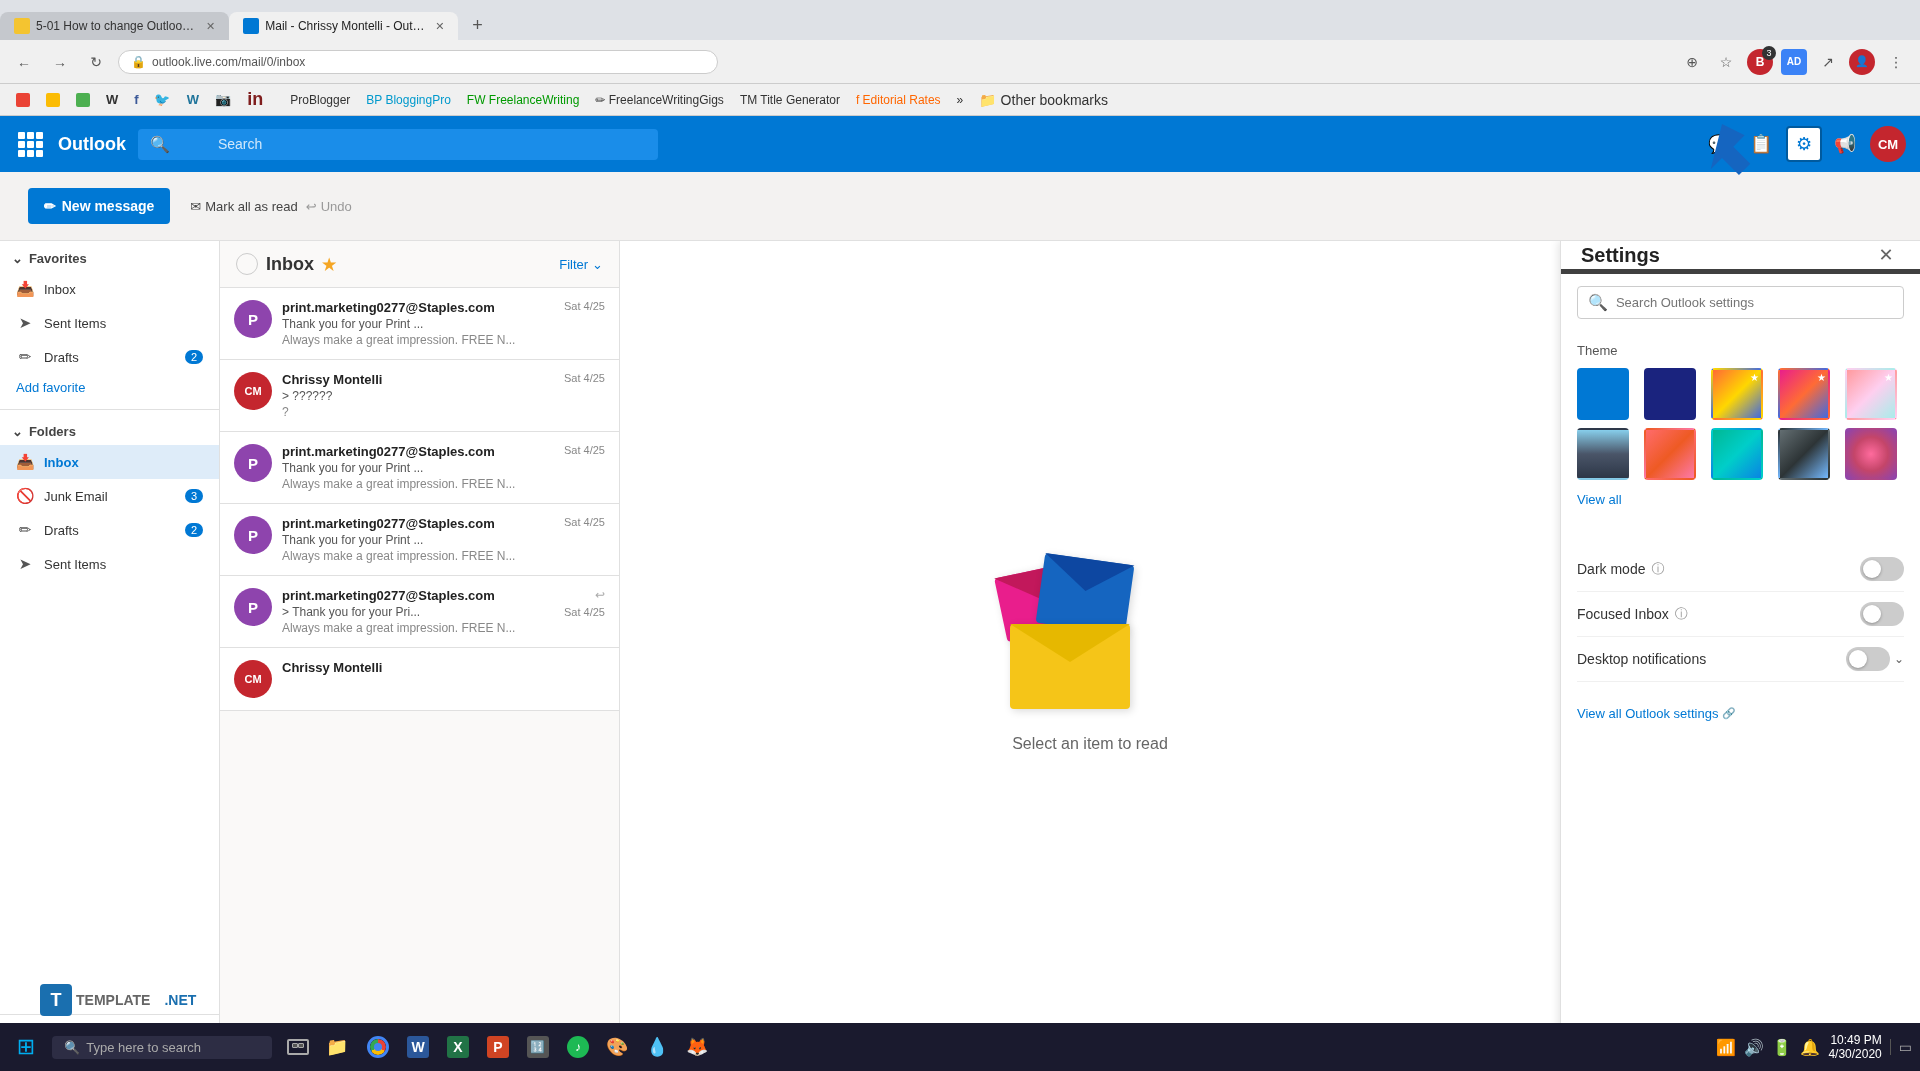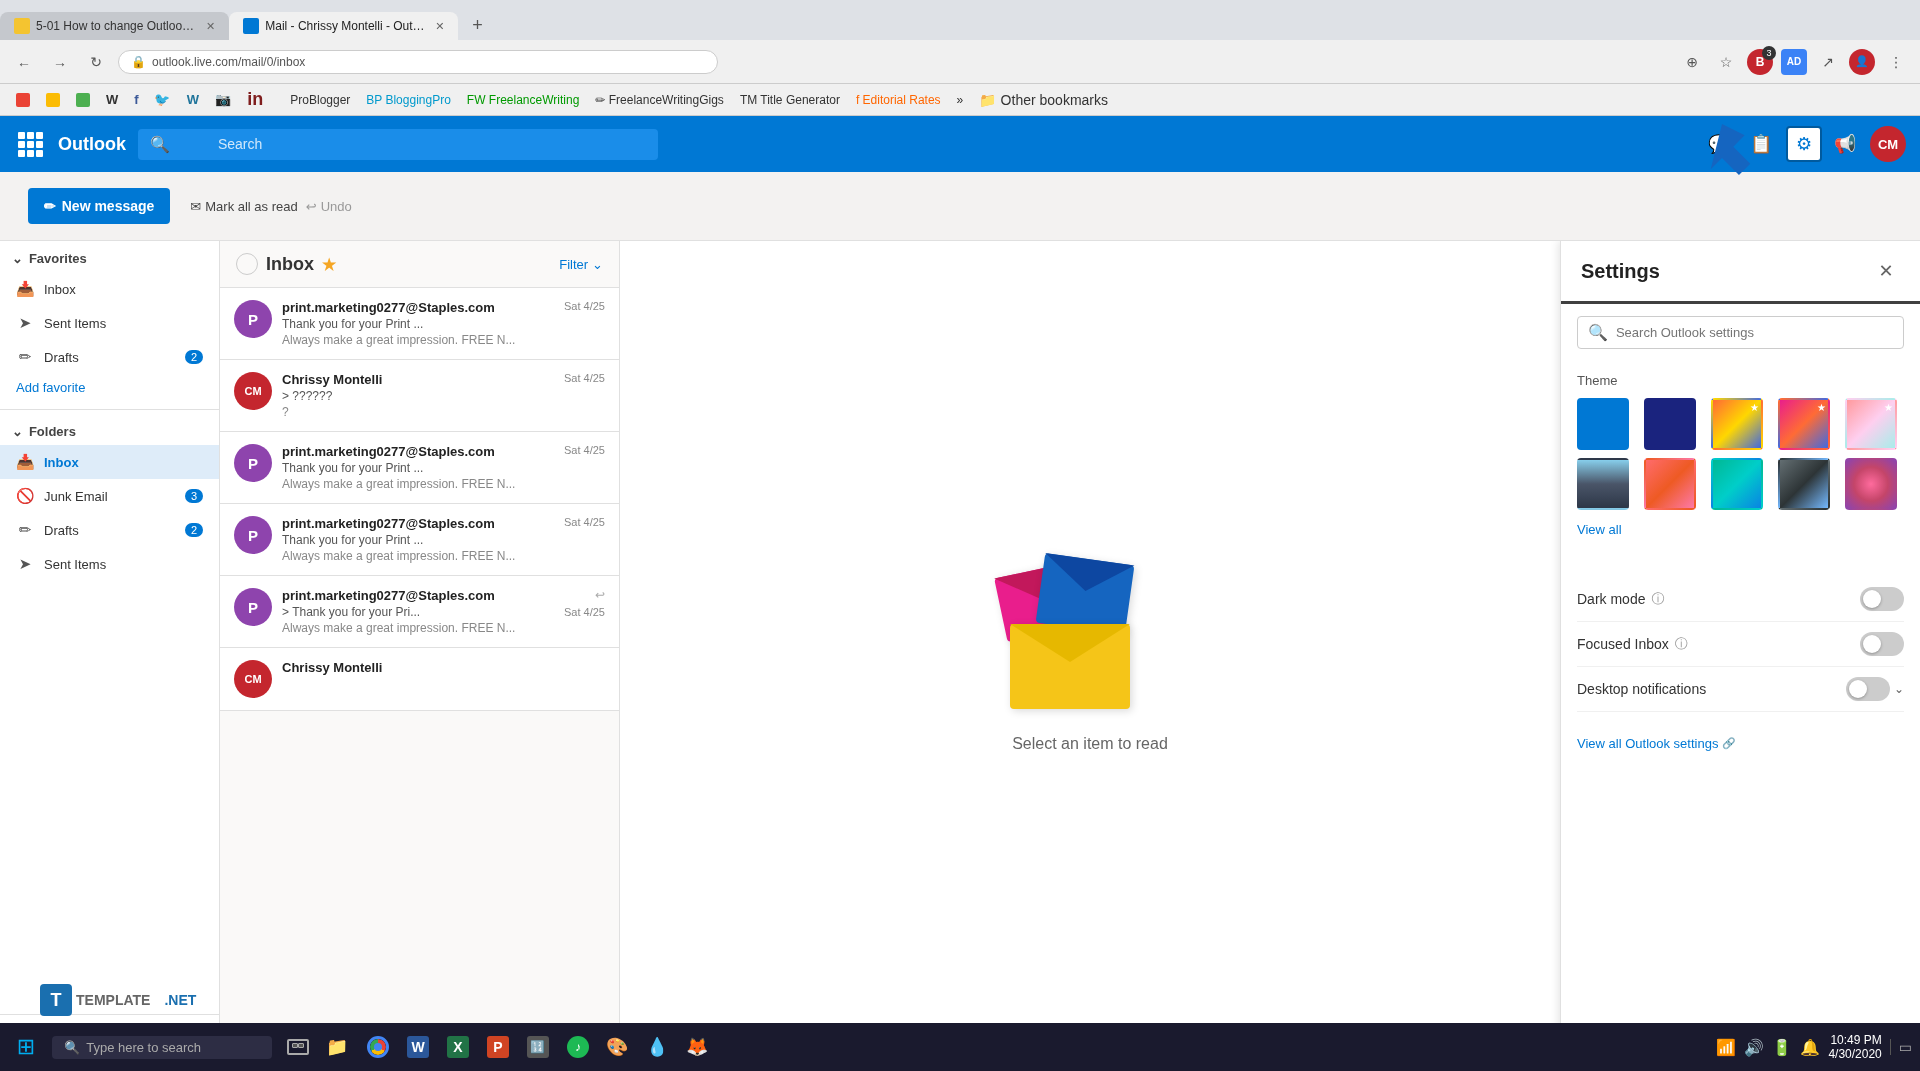--- a/index.html
+++ b/index.html
@@ -77,21 +77,21 @@
     .email-reply-icon { font-size: 12px; color: #aaa; }
     .select-circle { width: 22px; height: 22px; border-radius: 50%; border: 1px solid #ccc; flex-shrink: 0; }
 
     
     .reading-pane { flex: 1; background: white; display: flex; align-items: center; justify-content: center; flex-direction: column; gap: 16px; }
     .reading-pane-illustration { position: relative; width: 200px; height: 160px; }
     .select-item-text { font-size: 16px; color: #666; }
 
     
     .settings-panel { width: 360px; background: white; border-left: 1px solid #e0e0e0; display: flex; flex-direction: column; box-shadow: -2px 0 8px rgba(0,0,0,0.1); position: relative; z-index: 50; }
-    .settings-header { display: flex; align-items: center; justify-content: space-between; padding: 16px 20px; border-bottom: 3px solid #404040; }
+    .settings-header { display: flex; align-items: center; justify-content: space-between; padding: 0 20px; border-bottom: 5px solid #404040; }
     .settings-title { font-size: 20px; font-weight: 600; color: #222; }
     .settings-close { font-size: 18px; color: #666; cursor: pointer; width: 28px; height: 28px; display: flex; align-items: center; justify-content: center; border-radius: 4px; }
     .settings-search { margin: 12px 16px; display: flex; align-items: center; border: 1px solid #ccc; border-radius: 4px; padding: 6px 10px; gap: 8px; }
     .settings-search input { border: none; outline: none; font-size: 13px; flex: 1; color: #333; }
     .settings-section { padding: 12px 16px; }
     .settings-section-title { font-size: 13px; color: #555; margin-bottom: 10px; font-weight: 500; }
     .theme-grid { display: grid; grid-template-columns: repeat(5, 1fr); gap: 8px; margin-bottom: 12px; }
     .theme-swatch { width: 52px; height: 52px; border-radius: 4px; cursor: pointer; position: relative; border: 2px solid transparent; overflow: hidden; }
     .theme-swatch.selected { border-color: #0078d4; }
     .theme-swatch-star { position: absolute; top: 2px; right: 2px; font-size: 10px; color: white; }

